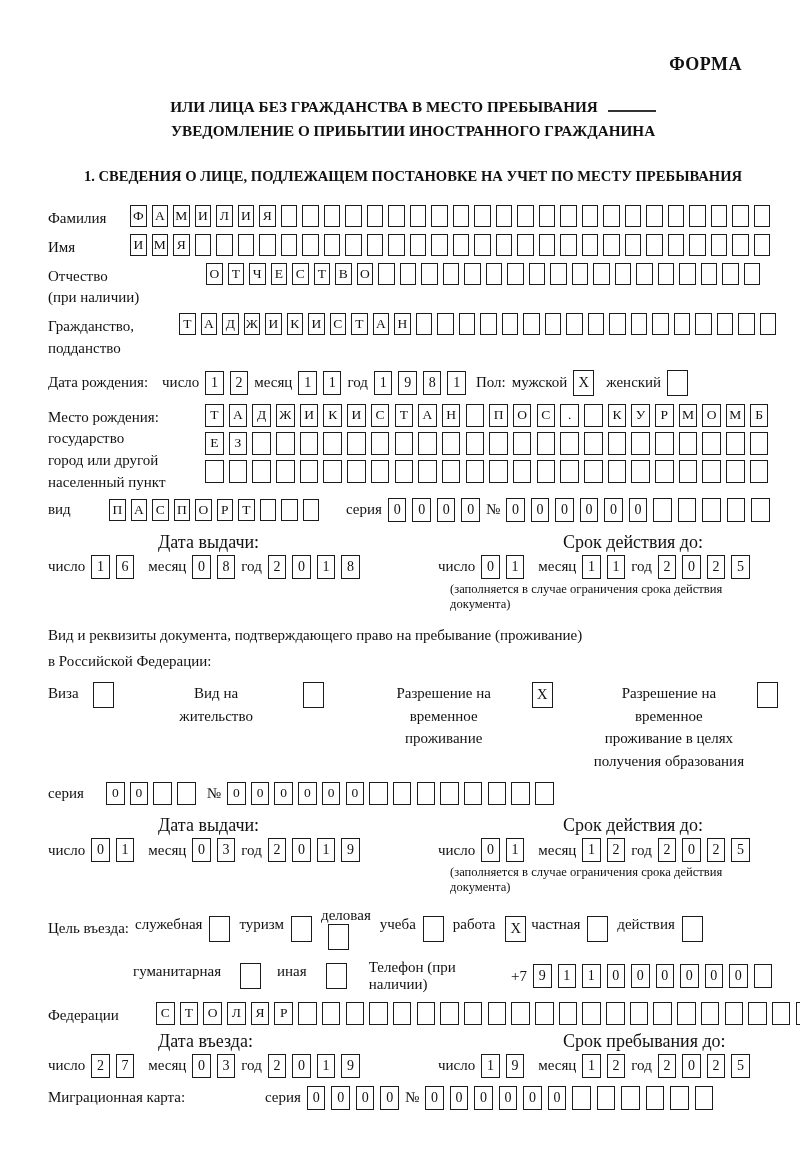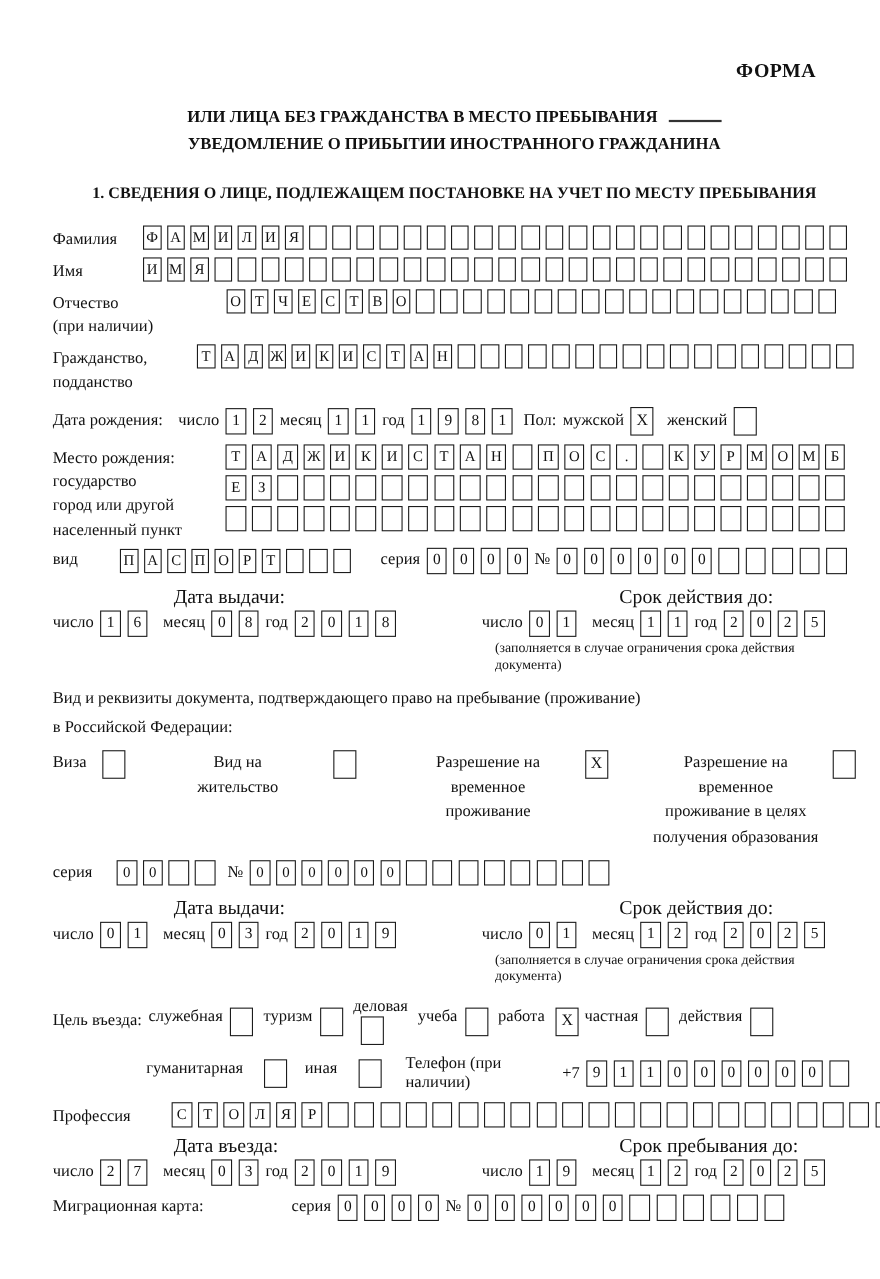--- a/index.html
+++ b/index.html
@@ -612,21 +612,21 @@
         <span class="dcell">0</span>
         <span class="dcell">0</span>
         <span class="dcell">0</span>
         <span class="dcell">0</span>
         <span class="dcell">0</span>
         <span class="dcell"></span>
       </span>
   </div>
 
   <div class="row" style="margin-top:9px;">
-    <div class="lblcol" style="width:108px;">Профессия</div>
+    <div class="lblcol" style="width:108px;">Федерации</div>
     <div class="cells">
         <span class="cellw">С</span>
         <span class="cellw">Т</span>
         <span class="cellw">О</span>
         <span class="cellw">Л</span>
         <span class="cellw">Я</span>
         <span class="cellw">Р</span>
         <span class="cellw"></span>
         <span class="cellw"></span>
         <span class="cellw"></span>

